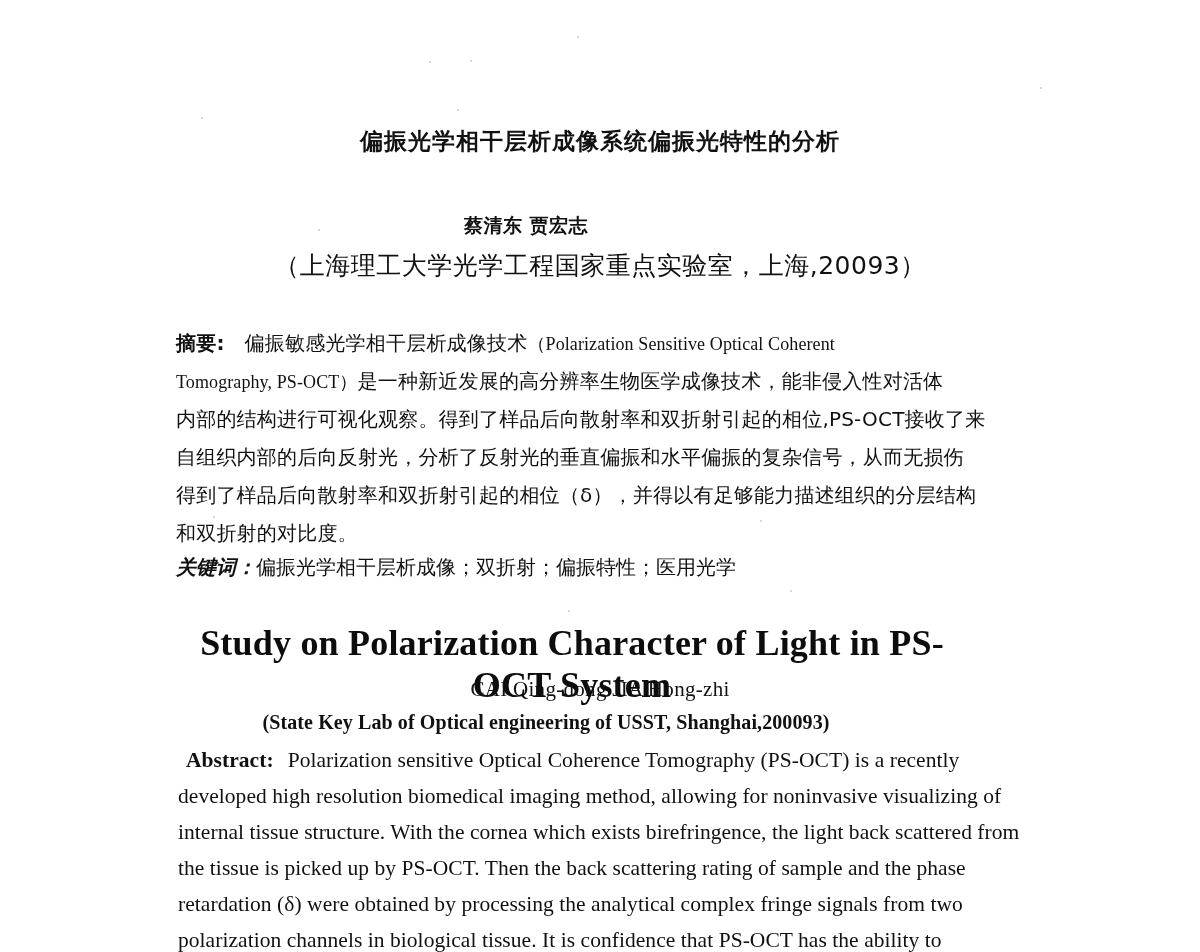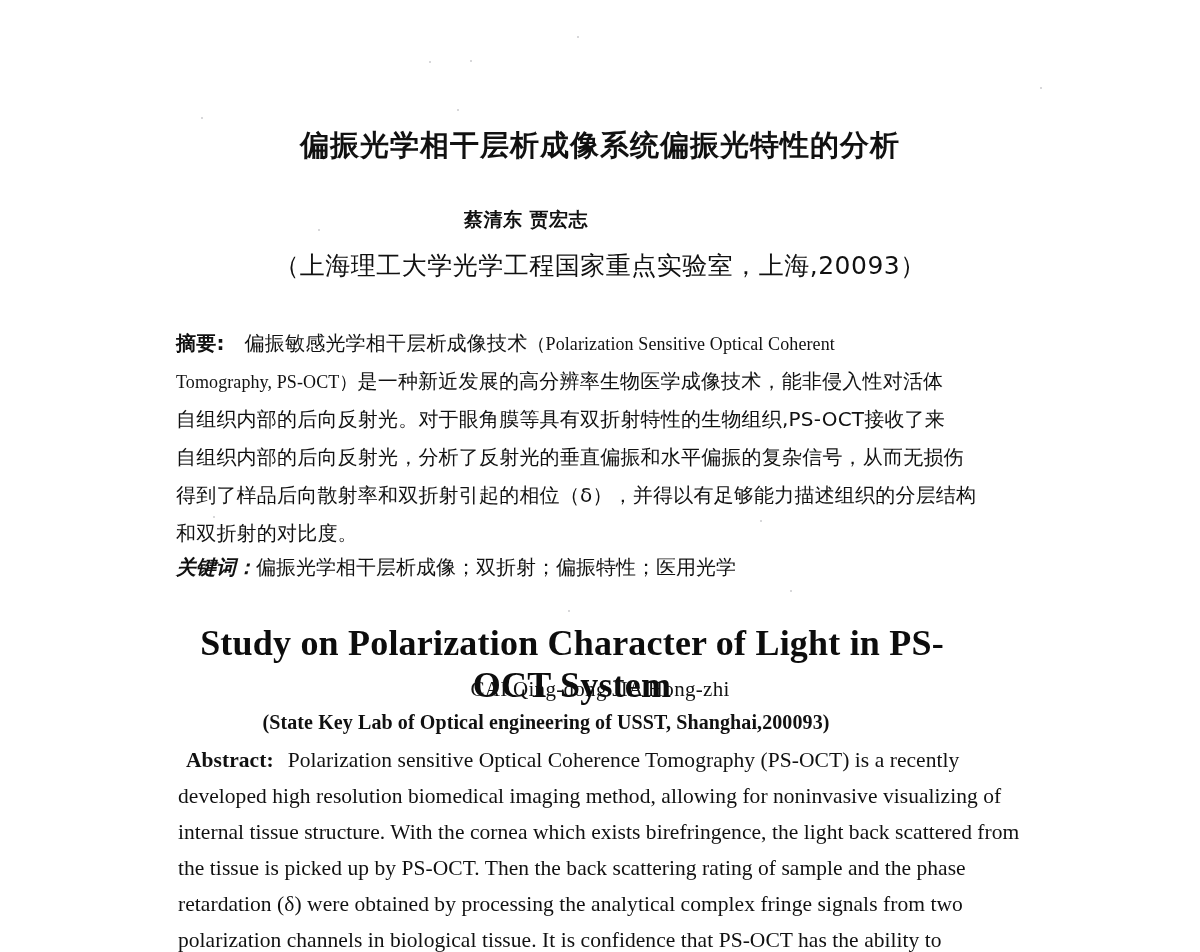--- a/index.html
+++ b/index.html
@@ -34,29 +34,29 @@
   }
 
   .cn-title {
     position: absolute;
     left: 0;
     top: 126px;
     width: 1200px;
     text-align: center;
     font-family: "DejaVu Sans", "Liberation Sans", sans-serif;
     font-weight: 700;
-    font-size: 29px;
+    font-size: 23px;
     letter-spacing: 1px;
     color: #111111;
   }
 
   .cn-authors {
     position: absolute;
     left: 0;
-    top: 207px;
+    top: 213px;
     width: 1052px;
     text-align: center;
     font-family: "DejaVu Sans", "Liberation Sans", sans-serif;
     font-weight: 700;
     font-size: 19px;
     letter-spacing: 0.5px;
     color: #111111;
   }
 
   .cn-affil {
@@ -194,21 +194,21 @@
 
   <div class="cn-affil">（上海理工大学光学工程国家重点实验室，上海,20093）</div>
 
   <div class="cn-abstract">
     <div class="cn-line">
       <span class="lbl">摘要:</span><span>偏振敏感光学相干层析成像技术</span><span class="en">（Polarization Sensitive Optical Coherent</span>
     </div>
     <div class="cn-line">
       <span class="en">Tomography, PS-OCT）</span><span>是一种新近发展的高分辨率生物医学成像技术，能非侵入性对活体</span>
     </div>
-    <div class="cn-line">自组织内部的后向反射光。对于眼角膜等具有双折射特性的生物组织,PS-OCT接收了来</div>
+    <div class="cn-line">内部的结构进行可视化观察。得到了样品后向散射率和双折射引起的相位,PS-OCT接收了来</div>
     <div class="cn-line">自组织内部的后向反射光，分析了反射光的垂直偏振和水平偏振的复杂信号，从而无损伤</div>
     <div class="cn-line">得到了样品后向散射率和双折射引起的相位（δ），并得以有足够能力描述组织的分层结构</div>
     <div class="cn-line">和双折射的对比度。</div>
   </div>
 
   <div class="cn-keywords">
     <span class="lbl">关键词：</span><span>偏振光学相干层析成像；双折射；偏振特性；医用光学</span>
   </div>
 
   <div class="en-title">Study on Polarization Character of Light in PS-OCT System</div>

